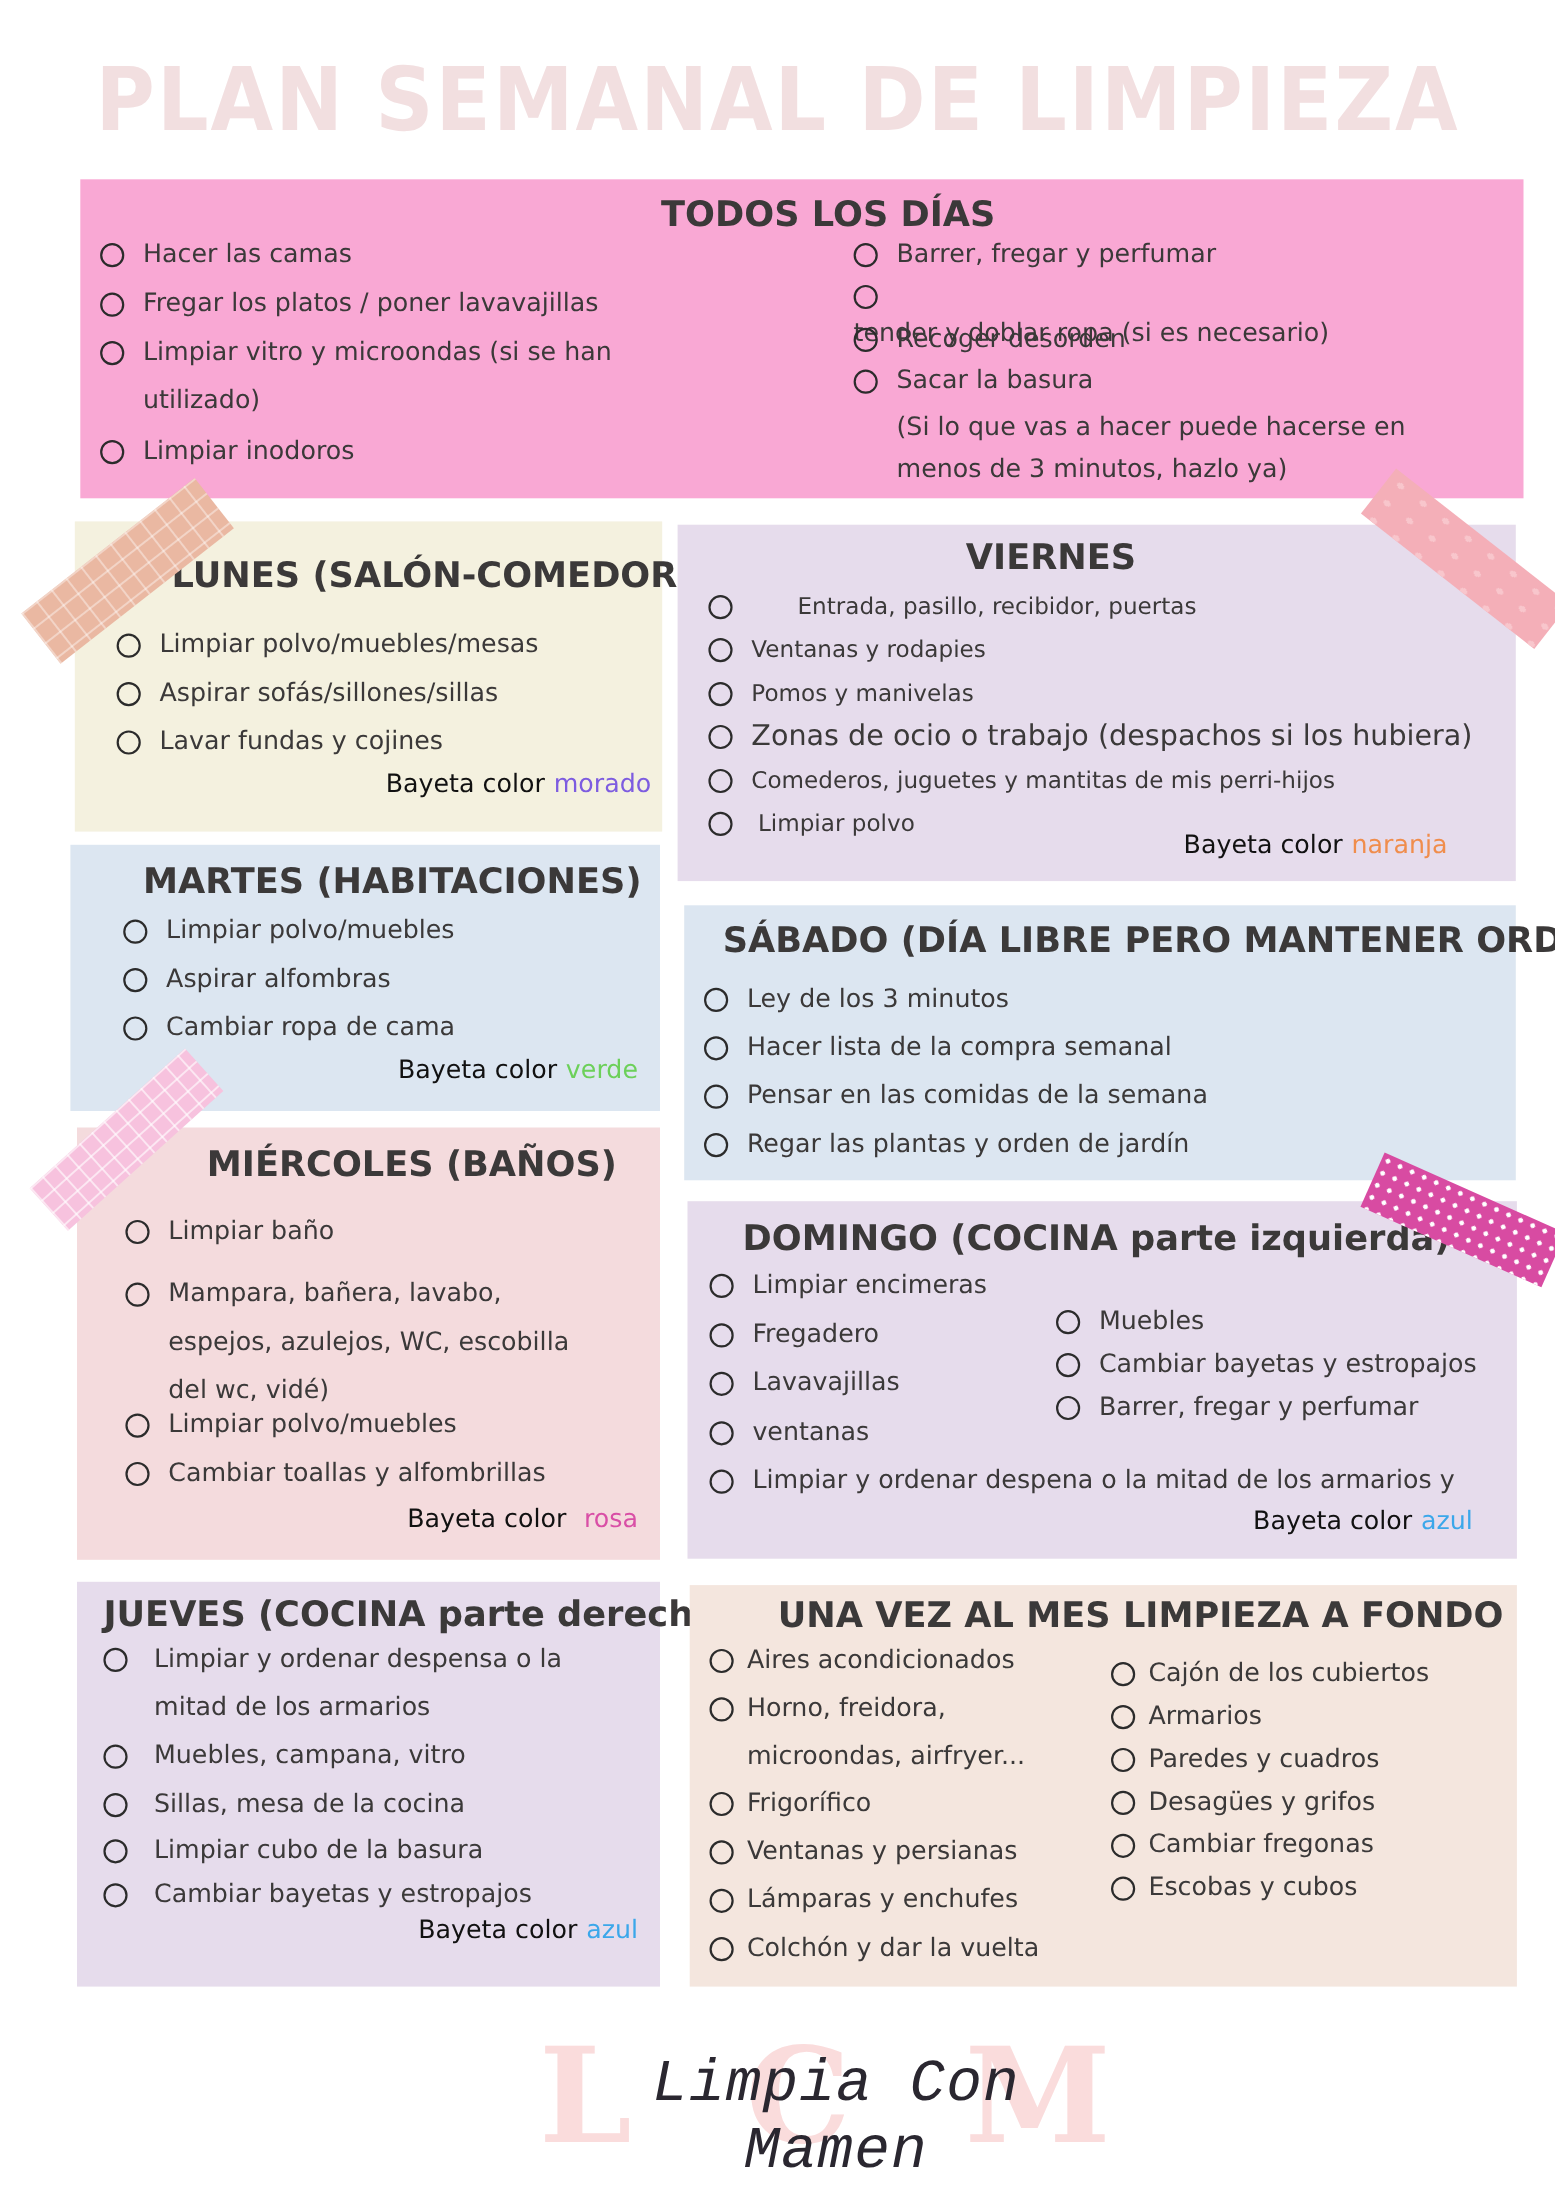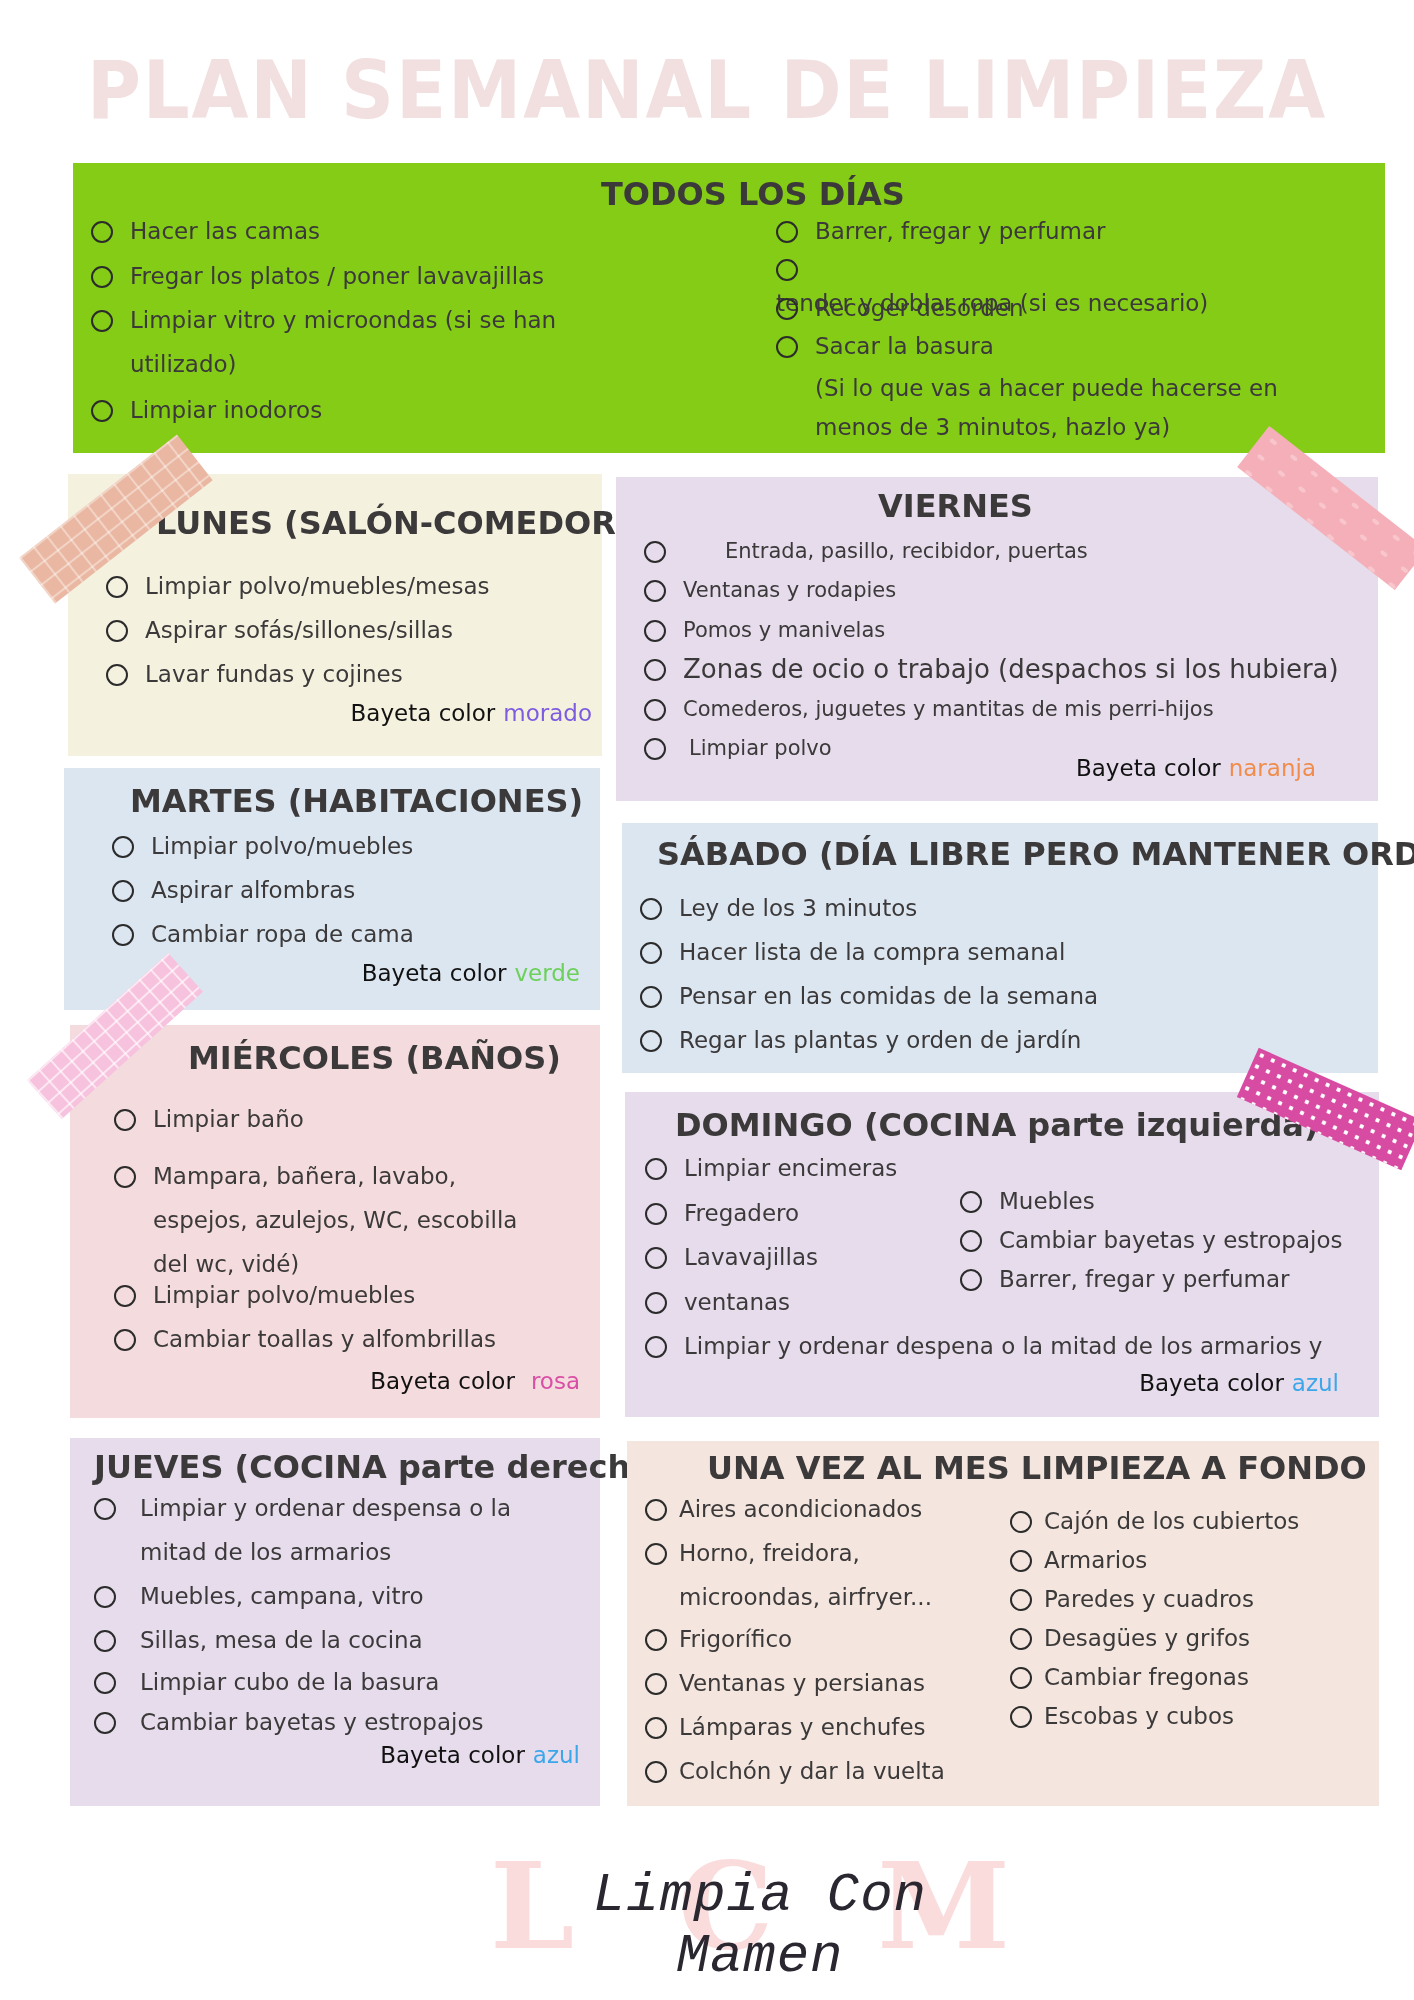--- a/index.html
+++ b/index.html
@@ -43,21 +43,21 @@
   .logo-script {
     position: absolute; left: 10px; top: 40px; width: 520px; text-align: center;
     font-family: Liberation Mono, monospace; font-style: italic; font-size: 54px; color: #2a2730; letter-spacing: 1px;
   }
 </style>
 </head>
 <body>
 
 <div class="title">PLAN SEMANAL DE LIMPIEZA</div>
 
-<div class="card" style="left:73px;top:163px;width:1312px;height:290px;background:#84cc16;">
+<div class="card" style="left:73px;top:163px;width:1312px;height:290px;background:#f9a8d4;">
   <h2 style="position:absolute;left:528px;top:12px;">TODOS LOS DÍAS</h2>
   <div class="item" style="left:18px;top:46px;">
       <span class="check"></span>
       <span class="text">Hacer las camas</span>
     </div>
   <div class="item" style="left:18px;top:91px;">
       <span class="check"></span>
       <span class="text">Fregar los platos / poner lavavajillas</span>
     </div>
   <div class="item wrap" style="left:18px;top:135px;width:470px;">

